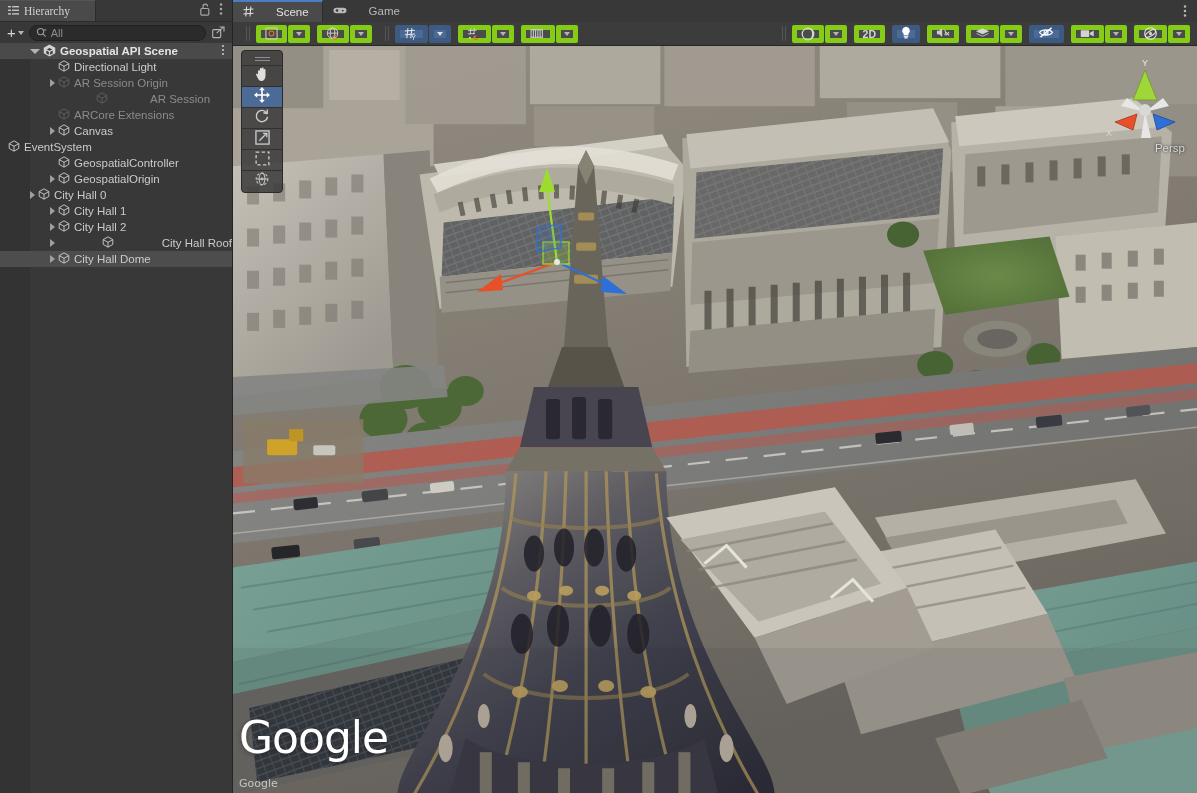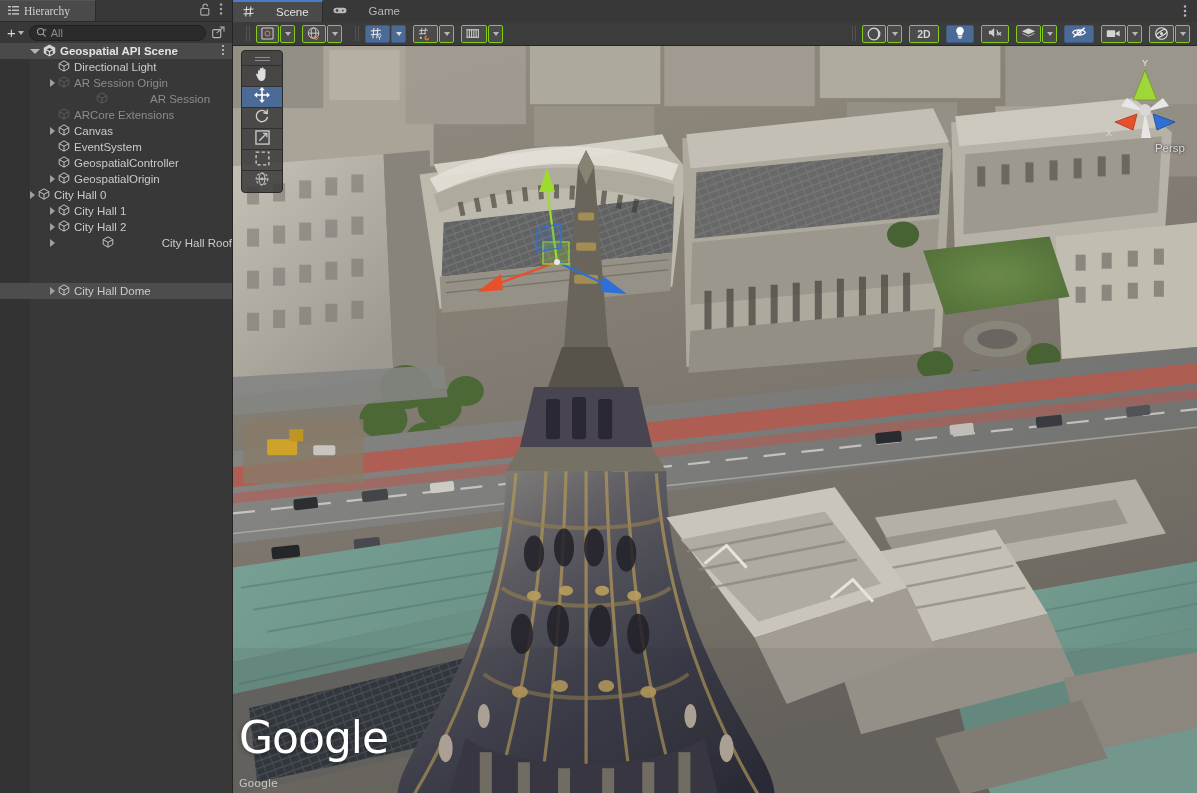--- a/index.html
+++ b/index.html
@@ -65,21 +65,21 @@
   .search-ph { color: #8c8c8c; font-size: 11px; }
   .expand-btn { width: 17px; height: 16px; display: flex; align-items: center; justify-content: center; }
 
   .h-tree { position: absolute; top: 43px; left: 0; right: 0; bottom: 0; background: #383838; }
   .h-gutter { position: absolute; top: 0; left: 0; width: 30px; bottom: 0; background: #333333; }
   .h-row {
     position: relative; height: 16px; display: flex; align-items: center;
     color: #cbcbcb; font-size: 11.5px; white-space: nowrap;
   }
   .h-row.scene-row { background: #4a4a4a; }
-  .h-row.selected { background: #4d4d4d; margin-top: 32px; }
+  .h-row.selected { background: #4d4d4d; }
   .h-row.dim { color: #8b8b8b; }
   .h-row.dim .cube-ico { opacity: .45; }
   .foldout {
     width: 0; height: 0; flex: 0 0 auto;
     border-top: 4px solid transparent; border-bottom: 4px solid transparent;
     border-left: 5px solid #a0a0a0; margin-right: 3px;
   }
   .foldout.open { border-left: 5px solid transparent; border-right: 5px solid transparent;
     border-top: 5px solid #b4b4b4; border-bottom: 0; margin-right: 3px; }
   .foldout.blank { border: 0; width: 5px; margin-right: 3px; }
@@ -106,21 +106,21 @@
   .s-toolbar {
     height: 24px; background: #3c3c3c; display: flex; align-items: center;
     padding: 0 7px; gap: 0px; position: relative; z-index: 6;
     border-bottom: 1px solid #262626;
   }
   .sep { width: 1px; height: 15px; background: #545454; margin: 0 7px; }
   .sep.dbl { width: 4px; background: none;
              border-left: 1px solid #545454; border-right: 1px solid #545454; margin: 0 6px; }
   .tbtn {
     height: 18px; min-width: 22px; background: #4b4b4b;
-    border: 1px solid #84cc16; border-radius: 2px;
+    border: 5px solid #84cc16; border-radius: 2px;
     display: flex; align-items: center; justify-content: center;
     padding: 0 4px; color: #cfcfcf; font-size: 10px;
   }
   .tbtn.on { background: #4b6a96; border-color: #3e5a80; }
   .tbtn.arrow { min-width: 15px; padding: 0 3px; }
   .tgroup { display: flex; align-items: center; gap: 1px; margin-right: 7px; }
 
   
   .s-view { position: absolute; left: 0; right: 0; top: 46px; bottom: 0; overflow: hidden; background: #6f7275; }
   .s-view-img { position: absolute; inset: 0; }
@@ -290,21 +290,21 @@
           </div>
           <div class="h-row" style="padding-left: 50px;">
             <span class="foldout"></span>
             <span class="cube-ico"><svg width="12" height="12" viewBox="0 0 14 14" fill="none" stroke="currentColor" stroke-width="1.1">
                 <path d="M7 1 L12.6 4.2 V9.8 L7 13 L1.4 9.8 V4.2 Z"></path>
                 <path d="M1.4 4.2 L7 7.4 L12.6 4.2"></path>
                 <path d="M7 7.4 V13"></path>
               </svg></span>
             <span>Canvas</span>
           </div>
-          <div class="h-row" style="padding-left: 50px;">
+          <div class="h-row" style="">
             <span class="foldout blank"></span>
             <span class="cube-ico"><svg width="12" height="12" viewBox="0 0 14 14" fill="none" stroke="currentColor" stroke-width="1.1">
                 <path d="M7 1 L12.6 4.2 V9.8 L7 13 L1.4 9.8 V4.2 Z"></path>
                 <path d="M1.4 4.2 L7 7.4 L12.6 4.2"></path>
                 <path d="M7 7.4 V13"></path>
               </svg></span>
             <span>EventSystem</span>
           </div>
           <div class="h-row" style="padding-left: 50px;">
             <span class="foldout blank"></span>

